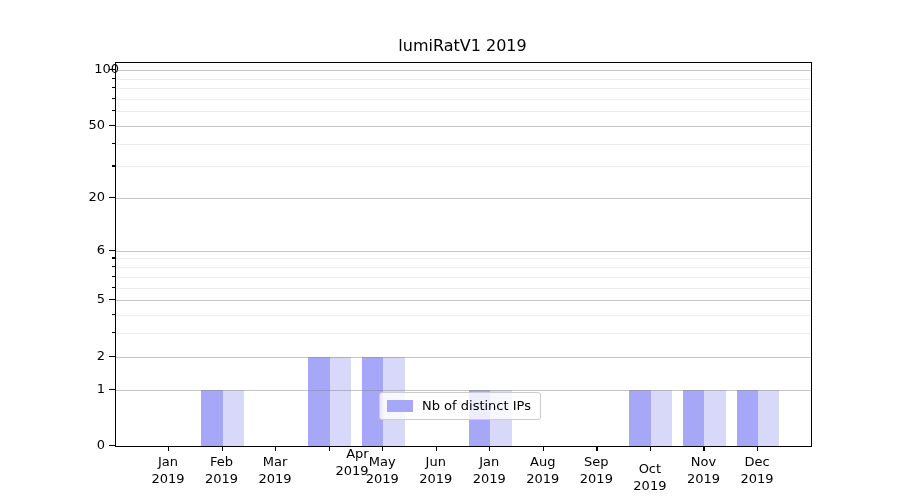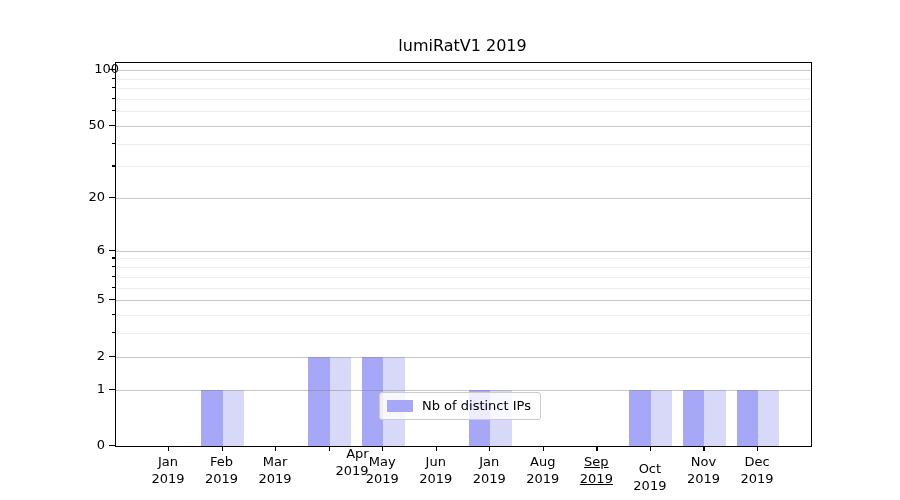--- a/index.html
+++ b/index.html
@@ -212,21 +212,21 @@
       <div class="x-tick" style="left: 435.728px; top: 446px; height: 5px;"></div>
       <div class="x-tick-label" style="left: 395.728px; top: 453px;">Jun
 2019</div>
       <div class="x-tick" style="left: 489.272px; top: 446px; height: 5px;"></div>
       <div class="x-tick-label" style="left: 449.272px; top: 453px;">Jan
 2019</div>
       <div class="x-tick" style="left: 542.816px; top: 446px; height: 5px;"></div>
       <div class="x-tick-label" style="left: 502.816px; top: 453px;">Aug
 2019</div>
       <div class="x-tick" style="left: 596.36px; top: 446px; height: 5px;"></div>
-      <div class="x-tick-label" style="left: 556.36px; top: 453px; text-decoration: underline;">Sep
+      <div class="x-tick-label" style="left: 556.36px; top: 453px;">Sep
 2019</div>
       <div class="x-tick" style="left: 649.904px; top: 446px; height: 5px;"></div>
       <div class="x-tick-label" style="left: 609.904px; top: 460px;">Oct
 2019</div>
       <div class="x-tick" style="left: 703.448px; top: 446px; height: 5px;"></div>
       <div class="x-tick-label" style="left: 663.448px; top: 453px;">Nov
 2019</div>
       <div class="x-tick" style="left: 756.992px; top: 446px; height: 5px;"></div>
       <div class="x-tick-label" style="left: 716.992px; top: 453px;">Dec
 2019</div>

